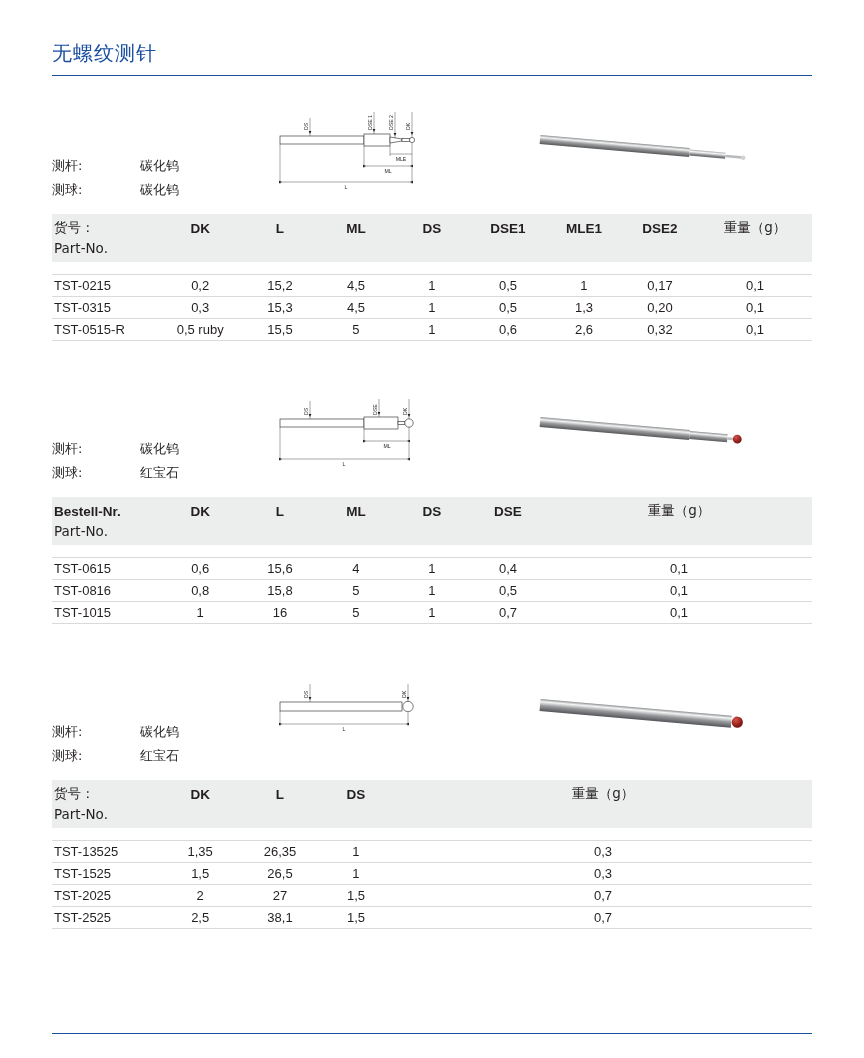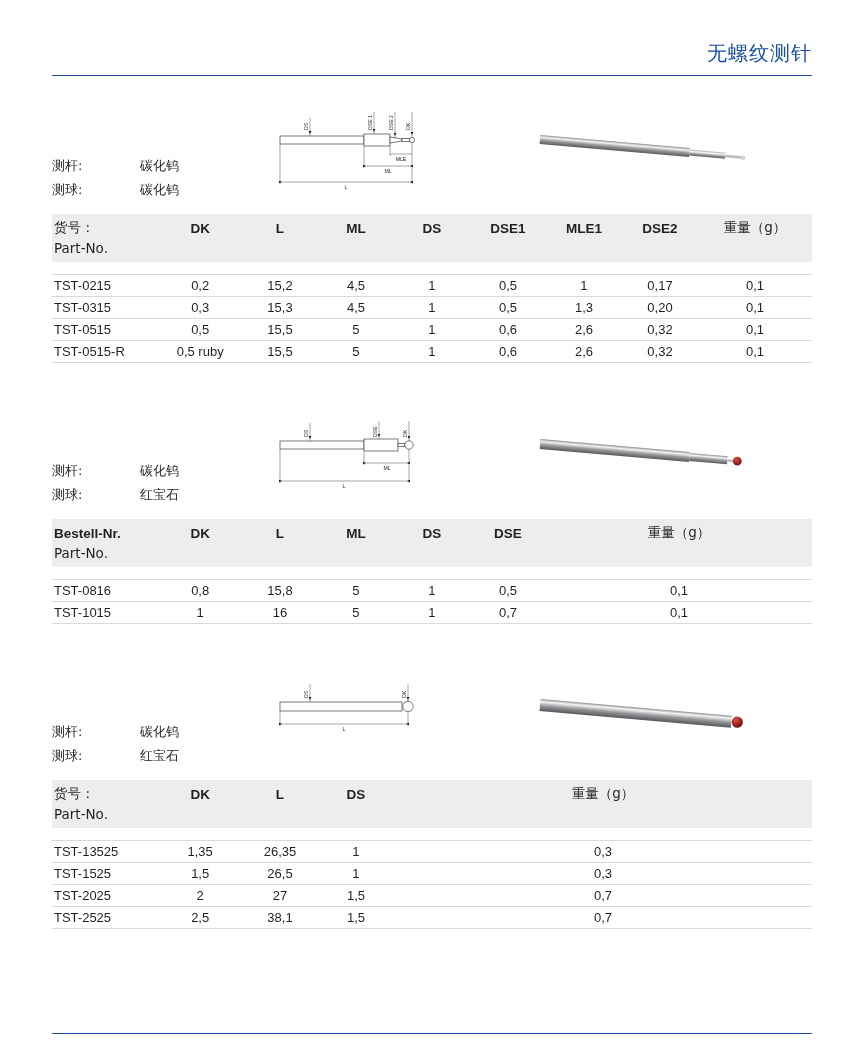--- a/index.html
+++ b/index.html
@@ -21,21 +21,20 @@
   
   .page-header {
     padding-top: 40px;
   }
   .page-title {
     font-size: 20px;
     color: #1a4fa0;
     font-family: Liberation Mono, monospace;
     letter-spacing: 1px;
     padding-bottom: 8px;
-    text-align: right;
   }
   .header-rule {
     border-bottom: 1.5px solid #1a4fa0;
     width: 100%;
   }
   
   .section { margin-top: 34px; }
   .section-top {
     display: flex;
     align-items: flex-end;
@@ -306,31 +305,20 @@
           <td>0,3</td>
           <td>15,3</td>
           <td>4,5</td>
           <td>1</td>
           <td>0,5</td>
           <td>1,3</td>
           <td>0,20</td>
           <td>0,1</td>
         </tr>
         <tr>
-          <td class="part">TST-0515</td>
-          <td>0,5</td>
-          <td>15,5</td>
-          <td>5</td>
-          <td>1</td>
-          <td>0,6</td>
-          <td>2,6</td>
-          <td>0,32</td>
-          <td>0,1</td>
-        </tr>
-        <tr>
           <td class="part">TST-0515-R</td>
           <td>0,5 ruby</td>
           <td>15,5</td>
           <td>5</td>
           <td>1</td>
           <td>0,6</td>
           <td>2,6</td>
           <td>0,32</td>
           <td>0,1</td>
         </tr>
@@ -458,20 +446,29 @@
           <td>
               <div class="head-cell sub"></div>
             </td>
         </tr>
       </thead>
       <tbody>
         <tr class="spacer-row">
             <td colspan="7"></td>
           </tr>
         <tr>
+          <td class="part">TST-0615</td>
+          <td>0,6</td>
+          <td>15,6</td>
+          <td>4</td>
+          <td>1</td>
+          <td>0,4</td>
+          <td>0,1</td>
+        </tr>
+        <tr>
           <td class="part">TST-0816</td>
           <td>0,8</td>
           <td>15,8</td>
           <td>5</td>
           <td>1</td>
           <td>0,5</td>
           <td>0,1</td>
         </tr>
         <tr>
           <td class="part">TST-1015</td>

